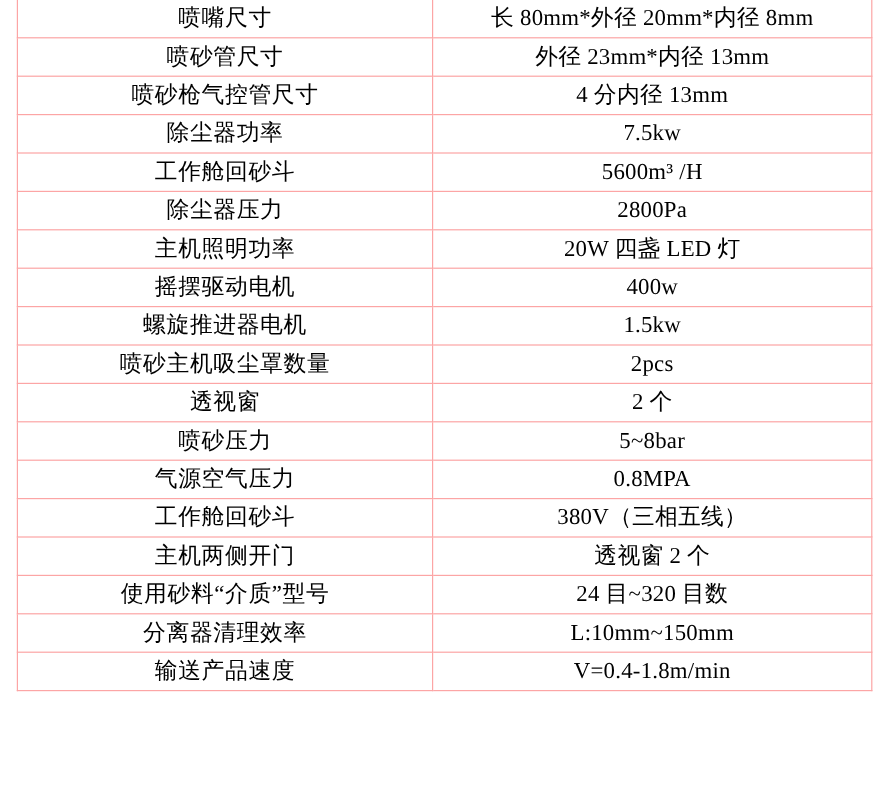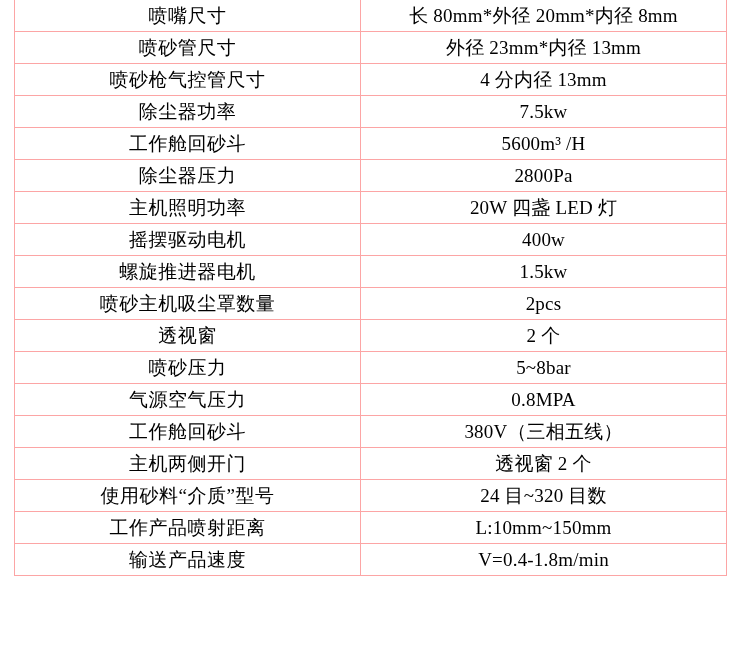--- a/index.html
+++ b/index.html
@@ -120,21 +120,21 @@
         </tr>
         <tr>
           <td class="label">主机两侧开门</td>
           <td class="value">透视窗 2 个</td>
         </tr>
         <tr>
           <td class="label">使用砂料“介质”型号</td>
           <td class="value">24 目~320 目数</td>
         </tr>
         <tr>
-          <td class="label">工作产品喷射距离</td>
+          <td class="label">分离器清理效率</td>
           <td class="value">L:10mm~150mm</td>
         </tr>
         <tr>
           <td class="label">输送产品速度</td>
           <td class="value">V=0.4-1.8m/min</td>
         </tr>
       </tbody>
   </table>
 </div>
 

